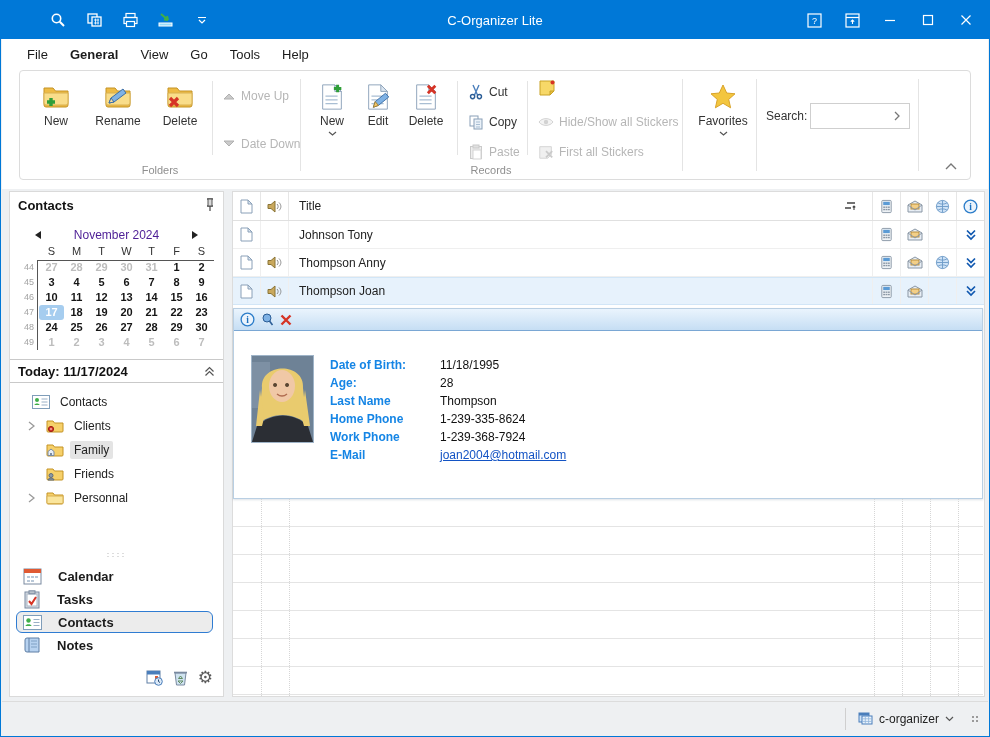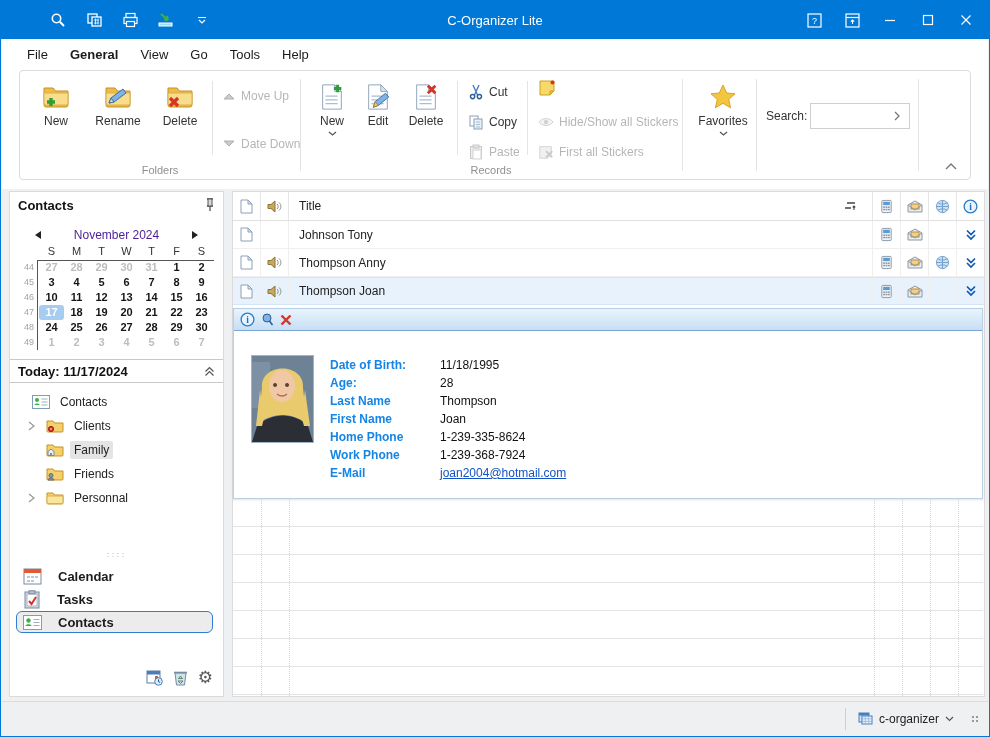--- a/index.html
+++ b/index.html
@@ -544,20 +544,28 @@
       </div>
       <div class="nav-item selected">
         <svg width="19" height="15" viewBox="0 0 19 15">
           <rect x="0.5" y="0.5" width="18" height="14" fill="#fff" stroke="#7f9db9"></rect>
           <circle cx="5.5" cy="5.5" r="2.2" fill="#3fae49"></circle>
             <path d="M2.5 11c0-2.5 6-2.5 6 0z" fill="#3fae49"></path>
           <path d="M10.5 4.5h6M10.5 7.5h6M10.5 10.5h6" stroke="#9ab0c6"></path>
         </svg>
         <span>Contacts</span>
       </div>
+      <div class="nav-item">
+        <svg width="18" height="18" viewBox="0 0 18 18">
+          <path d="M4 2h12v14H4a2 2 0 0 1-2-2V4a2 2 0 0 1 2-2Z" fill="#b7d2f0" stroke="#5f7fa5"></path>
+          <path d="M6 2v14" stroke="#5f7fa5"></path>
+          <path d="M8 5h6M8 8h6M8 11h6" stroke="#7fa0c4"></path>
+        </svg>
+        <span>Notes</span>
+      </div>
     </div>
 
     <div class="sb-tools">
       <svg width="17" height="17" viewBox="0 0 17 17">
         <rect x="1" y="2" width="13" height="12" fill="#fff" stroke="#5f7fa5"></rect>
         <rect x="1" y="2" width="13" height="3.5" fill="#4a7ebb"></rect>
         <rect x="9" y="7" width="3" height="3" fill="#e05a33"></rect>
         <circle cx="12.5" cy="12.5" r="3.8" fill="#dce9f7" stroke="#4a7ebb"></circle>
         <path d="M12.5 10.5v2l1.5 1" fill="none" stroke="#24476e"></path>
       </svg>
@@ -832,24 +840,20 @@
             </div>
           <div class="frow">
               <span class="fl">Age:</span>
               <span class="fv">28</span>
             </div>
           <div class="frow">
               <span class="fl">Last Name</span>
               <span class="fv">Thompson</span>
             </div>
           <div class="frow">
-              <span class="fl">First Name</span>
-              <span class="fv">Joan</span>
-            </div>
-          <div class="frow">
               <span class="fl">Home Phone</span>
               <span class="fv">1-239-335-8624</span>
             </div>
           <div class="frow">
               <span class="fl">Work Phone</span>
               <span class="fv">1-239-368-7924</span>
             </div>
           <div class="frow">
               <span class="fl">E-Mail</span>
               <span class="fv"><a href="#">joan2004@hotmail.com</a></span>

